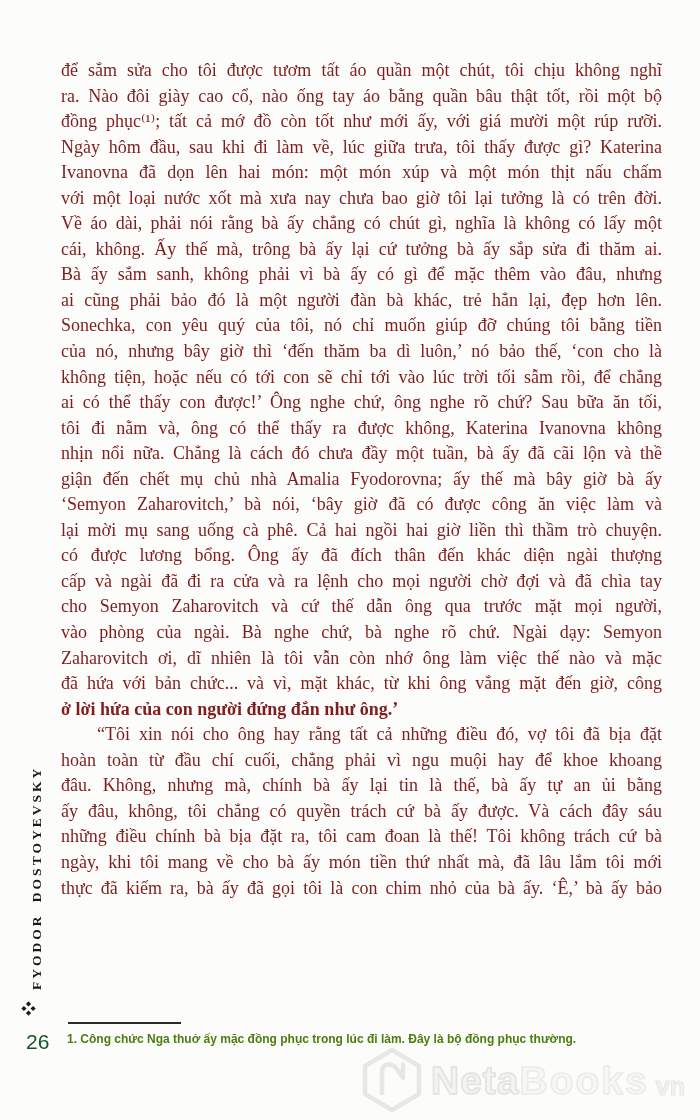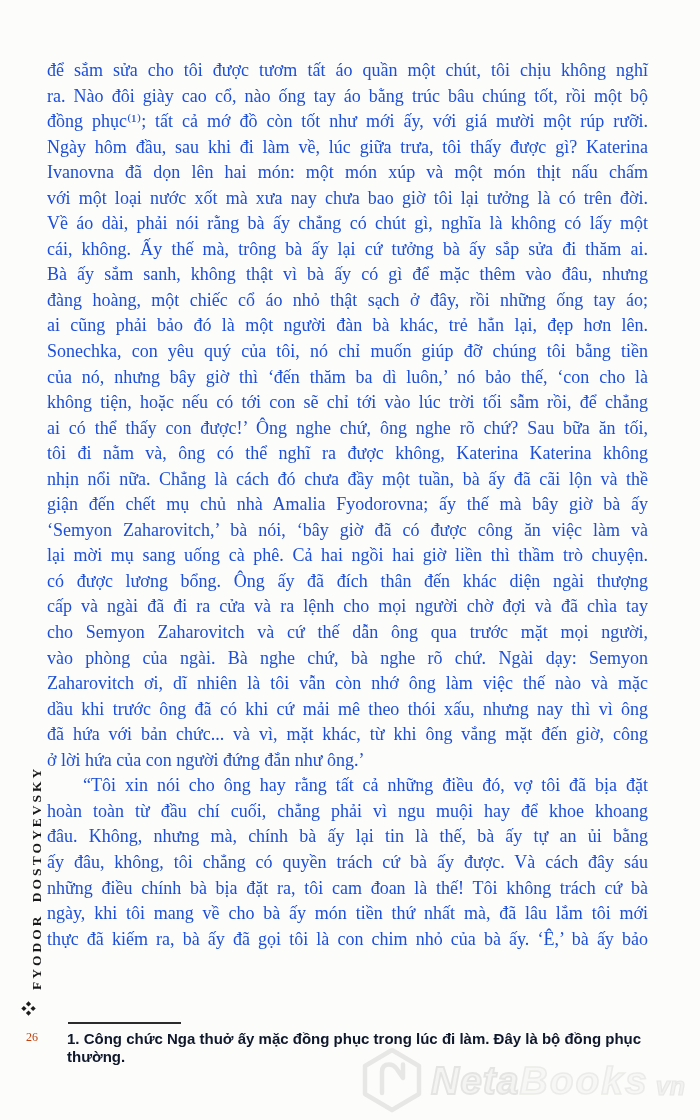--- a/index.html
+++ b/index.html
@@ -8,31 +8,31 @@
     width: 700px;
     height: 1120px;
     background: #fcfcfb;
     overflow: hidden;
     color: #1b1b1b;
     font-family: "Liberation Serif", "DejaVu Serif", serif;
   }
   
   #body-text {
     position: absolute;
-    left: 47px; top: 58px;
+    left: 61px; top: 58px;
     width: 601px;
     font-size: 18px;
     line-height: 25.55px;
-    color: #1d4ed8;
+    color: #7f1d1d;
   }
   .line {
     text-align: justify;
     text-align-last: justify;
   }
-  .para1 .line:last-child { text-align-last: left; }
+  .para1 .line:last-child { text-align-last: left; font-weight: bold; }
   .para2 .line:first-child { text-indent: 36px; }
 
   
   #author-strip {
     position: absolute;
     left: 29px; top: 990px;
     width: 224px; height: 17px;
     transform-origin: 0 0;
     transform: rotate(-90deg);
     font-family: "Liberation Serif", "DejaVu Serif", serif;
@@ -47,49 +47,48 @@
   #ornament {
     position: absolute;
     left: 21px; top: 1001px;
     width: 15px; height: 15px;
   }
 
   
   #page-number {
     position: absolute;
     left: 26px; top: 1030px;
-    font-family: Liberation Serif, serif;
-    font-size: 12px;
-    color: #c2410c;
+    font-family: Liberation Sans, sans-serif;
+    font-size: 21px;
+    color: #14532d;
   }
   #footnote-divider {
     position: absolute;
     left: 68px; top: 1022px;
     width: 113px; height: 2px;
     background: #2b2b2b;
   }
   #footnote {
     position: absolute;
     left: 67px; top: 1030px;
     width: 600px;
     font-family: "Liberation Sans", "DejaVu Sans", sans-serif;
     font-weight: 700;
-    font-size: 15px;
+    font-size: 12px;
     line-height: 18px;
-    color: #0f172a;
+    color: #4d7c0f;
   }
 
   
   #watermark {
     position: absolute;
     left: 361px; top: 1047px;
     display: flex;
     align-items: center;
     user-select: none;
-    font-style: italic;
   }
   #watermark svg { display:block; }
   .wm-text {
     font-family: "Liberation Sans", "DejaVu Sans", sans-serif;
     font-weight: 700;
     line-height: 1;
   }
   .wm-primary {
     font-size: 39px;
     letter-spacing: 1px;
@@ -112,45 +111,43 @@
   }
 </style>
 </head>
 <body>
 
 <div id="page">
 
   <div id="body-text">
     <div class="para1">
         <div class="line">để sắm sửa cho tôi được tươm tất áo quần một chút, tôi chịu không nghĩ</div>
-        <div class="line">ra. Nào đôi giày cao cổ, nào ống tay áo bằng trúc bâu chúng tốt, rồi một bộ</div>
+        <div class="line">ra. Nào đôi giày cao cổ, nào ống tay áo bằng quần bâu thật tốt, rồi một bộ</div>
         <div class="line">đồng phục⁽¹⁾; tất cả mớ đồ còn tốt như mới ấy, với giá mười một rúp rưỡi.</div>
         <div class="line">Ngày hôm đầu, sau khi đi làm về, lúc giữa trưa, tôi thấy được gì? Katerina</div>
         <div class="line">Ivanovna đã dọn lên hai món: một món xúp và một món thịt nấu chấm</div>
         <div class="line">với một loại nước xốt mà xưa nay chưa bao giờ tôi lại tưởng là có trên đời.</div>
         <div class="line">Về áo dài, phải nói rằng bà ấy chẳng có chút gì, nghĩa là không có lấy một</div>
         <div class="line">cái, không. Ấy thế mà, trông bà ấy lại cứ tưởng bà ấy sắp sửa đi thăm ai.</div>
-        <div class="line">Bà ấy sắm sanh, không thật vì bà ấy có gì để mặc thêm vào đâu, nhưng</div>
-        <div class="line">đàng hoàng, một chiếc cổ áo nhỏ thật sạch ở đây, rồi những ống tay áo;</div>
+        <div class="line">Bà ấy sắm sanh, không phải vì bà ấy có gì để mặc thêm vào đâu, nhưng</div>
         <div class="line">ai cũng phải bảo đó là một người đàn bà khác, trẻ hẳn lại, đẹp hơn lên.</div>
         <div class="line">Sonechka, con yêu quý của tôi, nó chỉ muốn giúp đỡ chúng tôi bằng tiền</div>
         <div class="line">của nó, nhưng bây giờ thì ‘đến thăm ba dì luôn,’ nó bảo thế, ‘con cho là</div>
         <div class="line">không tiện, hoặc nếu có tới con sẽ chỉ tới vào lúc trời tối sẫm rồi, để chẳng</div>
         <div class="line">ai có thể thấy con được!’ Ông nghe chứ, ông nghe rõ chứ? Sau bữa ăn tối,</div>
-        <div class="line">tôi đi nằm và, ông có thể nghĩ ra được không, Katerina Katerina không</div>
+        <div class="line">tôi đi nằm và, ông có thể thấy ra được không, Katerina Ivanovna không</div>
         <div class="line">nhịn nổi nữa. Chẳng là cách đó chưa đầy một tuần, bà ấy đã cãi lộn và thề</div>
         <div class="line">giận đến chết mụ chủ nhà Amalia Fyodorovna; ấy thế mà bây giờ bà ấy</div>
         <div class="line">‘Semyon Zaharovitch,’ bà nói, ‘bây giờ đã có được công ăn việc làm và</div>
         <div class="line">lại mời mụ sang uống cà phê. Cả hai ngồi hai giờ liền thì thầm trò chuyện.</div>
         <div class="line">có được lương bổng. Ông ấy đã đích thân đến khác diện ngài thượng</div>
         <div class="line">cấp và ngài đã đi ra cửa và ra lệnh cho mọi người chờ đợi và đã chìa tay</div>
         <div class="line">cho Semyon Zaharovitch và cứ thế dẫn ông qua trước mặt mọi người,</div>
         <div class="line">vào phòng của ngài. Bà nghe chứ, bà nghe rõ chứ. Ngài dạy: Semyon</div>
         <div class="line">Zaharovitch ơi, dĩ nhiên là tôi vẫn còn nhớ ông làm việc thế nào và mặc</div>
-        <div class="line">dầu khi trước ông đã có khi cứ mải mê theo thói xấu, nhưng nay thì vì ông</div>
         <div class="line">đã hứa với bản chức... và vì, mặt khác, từ khi ông vắng mặt đến giờ, công</div>
         <div class="line">ở lời hứa của con người đứng đắn như ông.’</div>
       </div>
     <div class="para2">
         <div class="line">“Tôi xin nói cho ông hay rằng tất cả những điều đó, vợ tôi đã bịa đặt</div>
         <div class="line">hoàn toàn từ đầu chí cuối, chẳng phải vì ngu muội hay để khoe khoang</div>
         <div class="line">đâu. Không, nhưng mà, chính bà ấy lại tin là thế, bà ấy tự an ủi bằng</div>
         <div class="line">ấy đâu, không, tôi chẳng có quyền trách cứ bà ấy được. Và cách đây sáu</div>
         <div class="line">những điều chính bà bịa đặt ra, tôi cam đoan là thế! Tôi không trách cứ bà</div>
         <div class="line">ngày, khi tôi mang về cho bà ấy món tiền thứ nhất mà, đã lâu lắm tôi mới</div>

